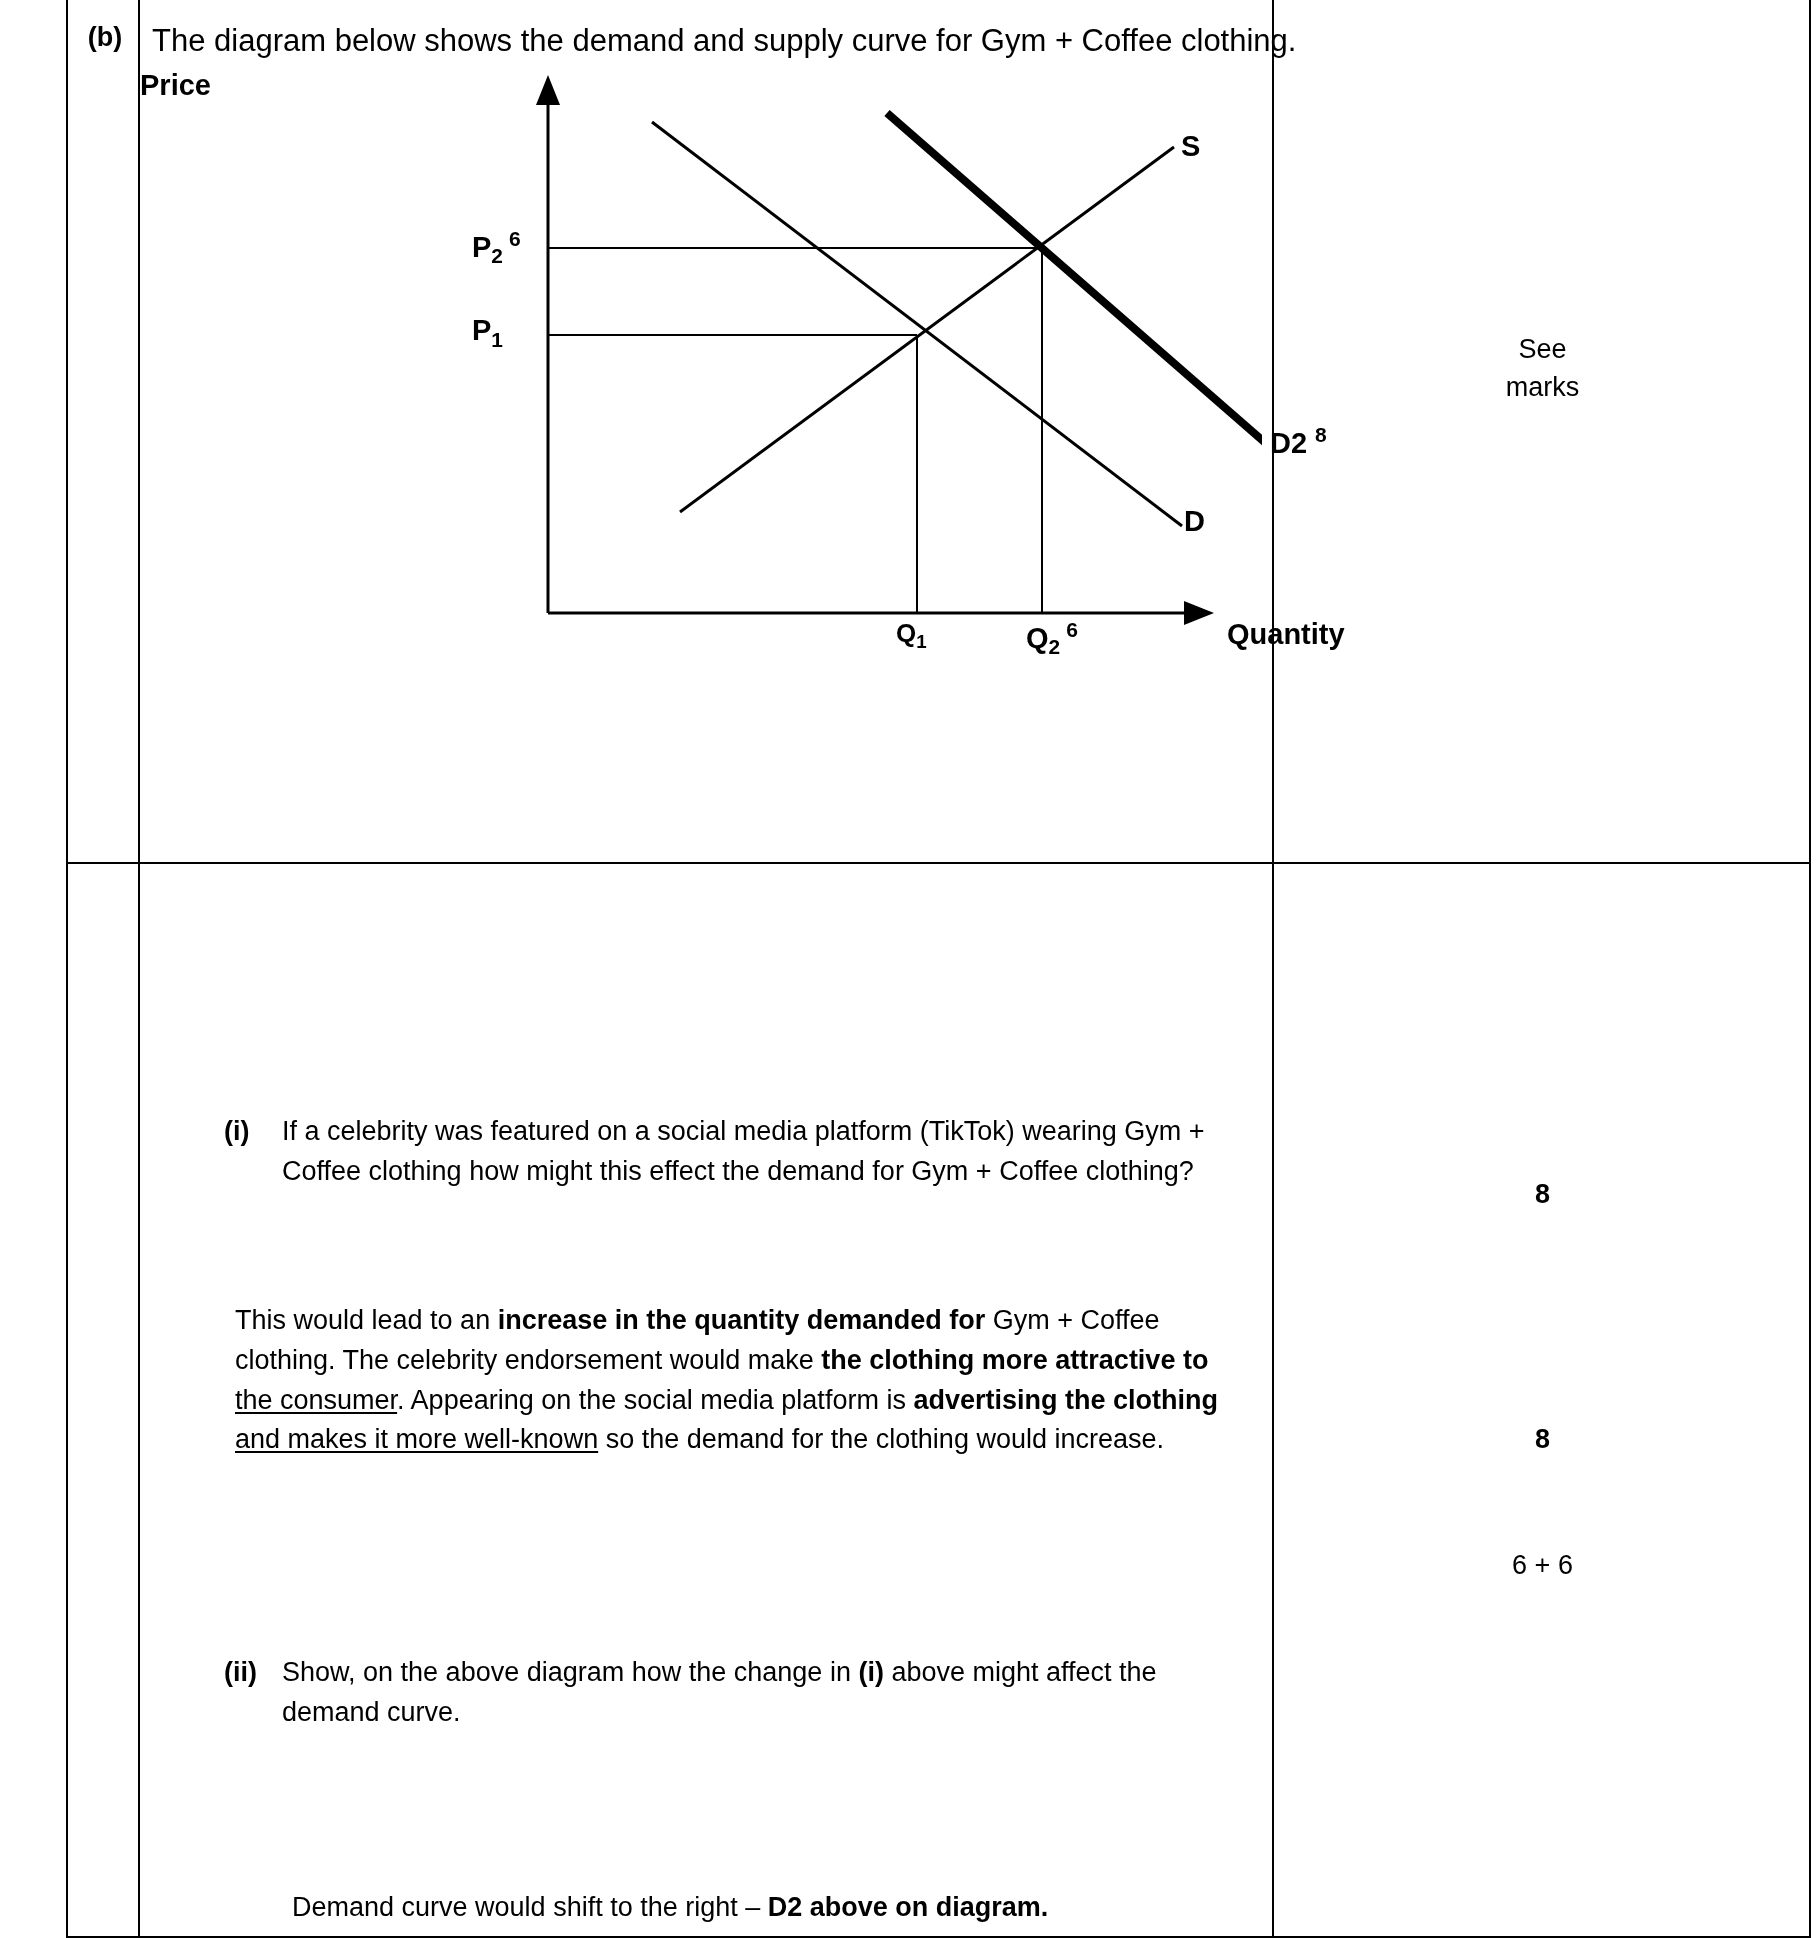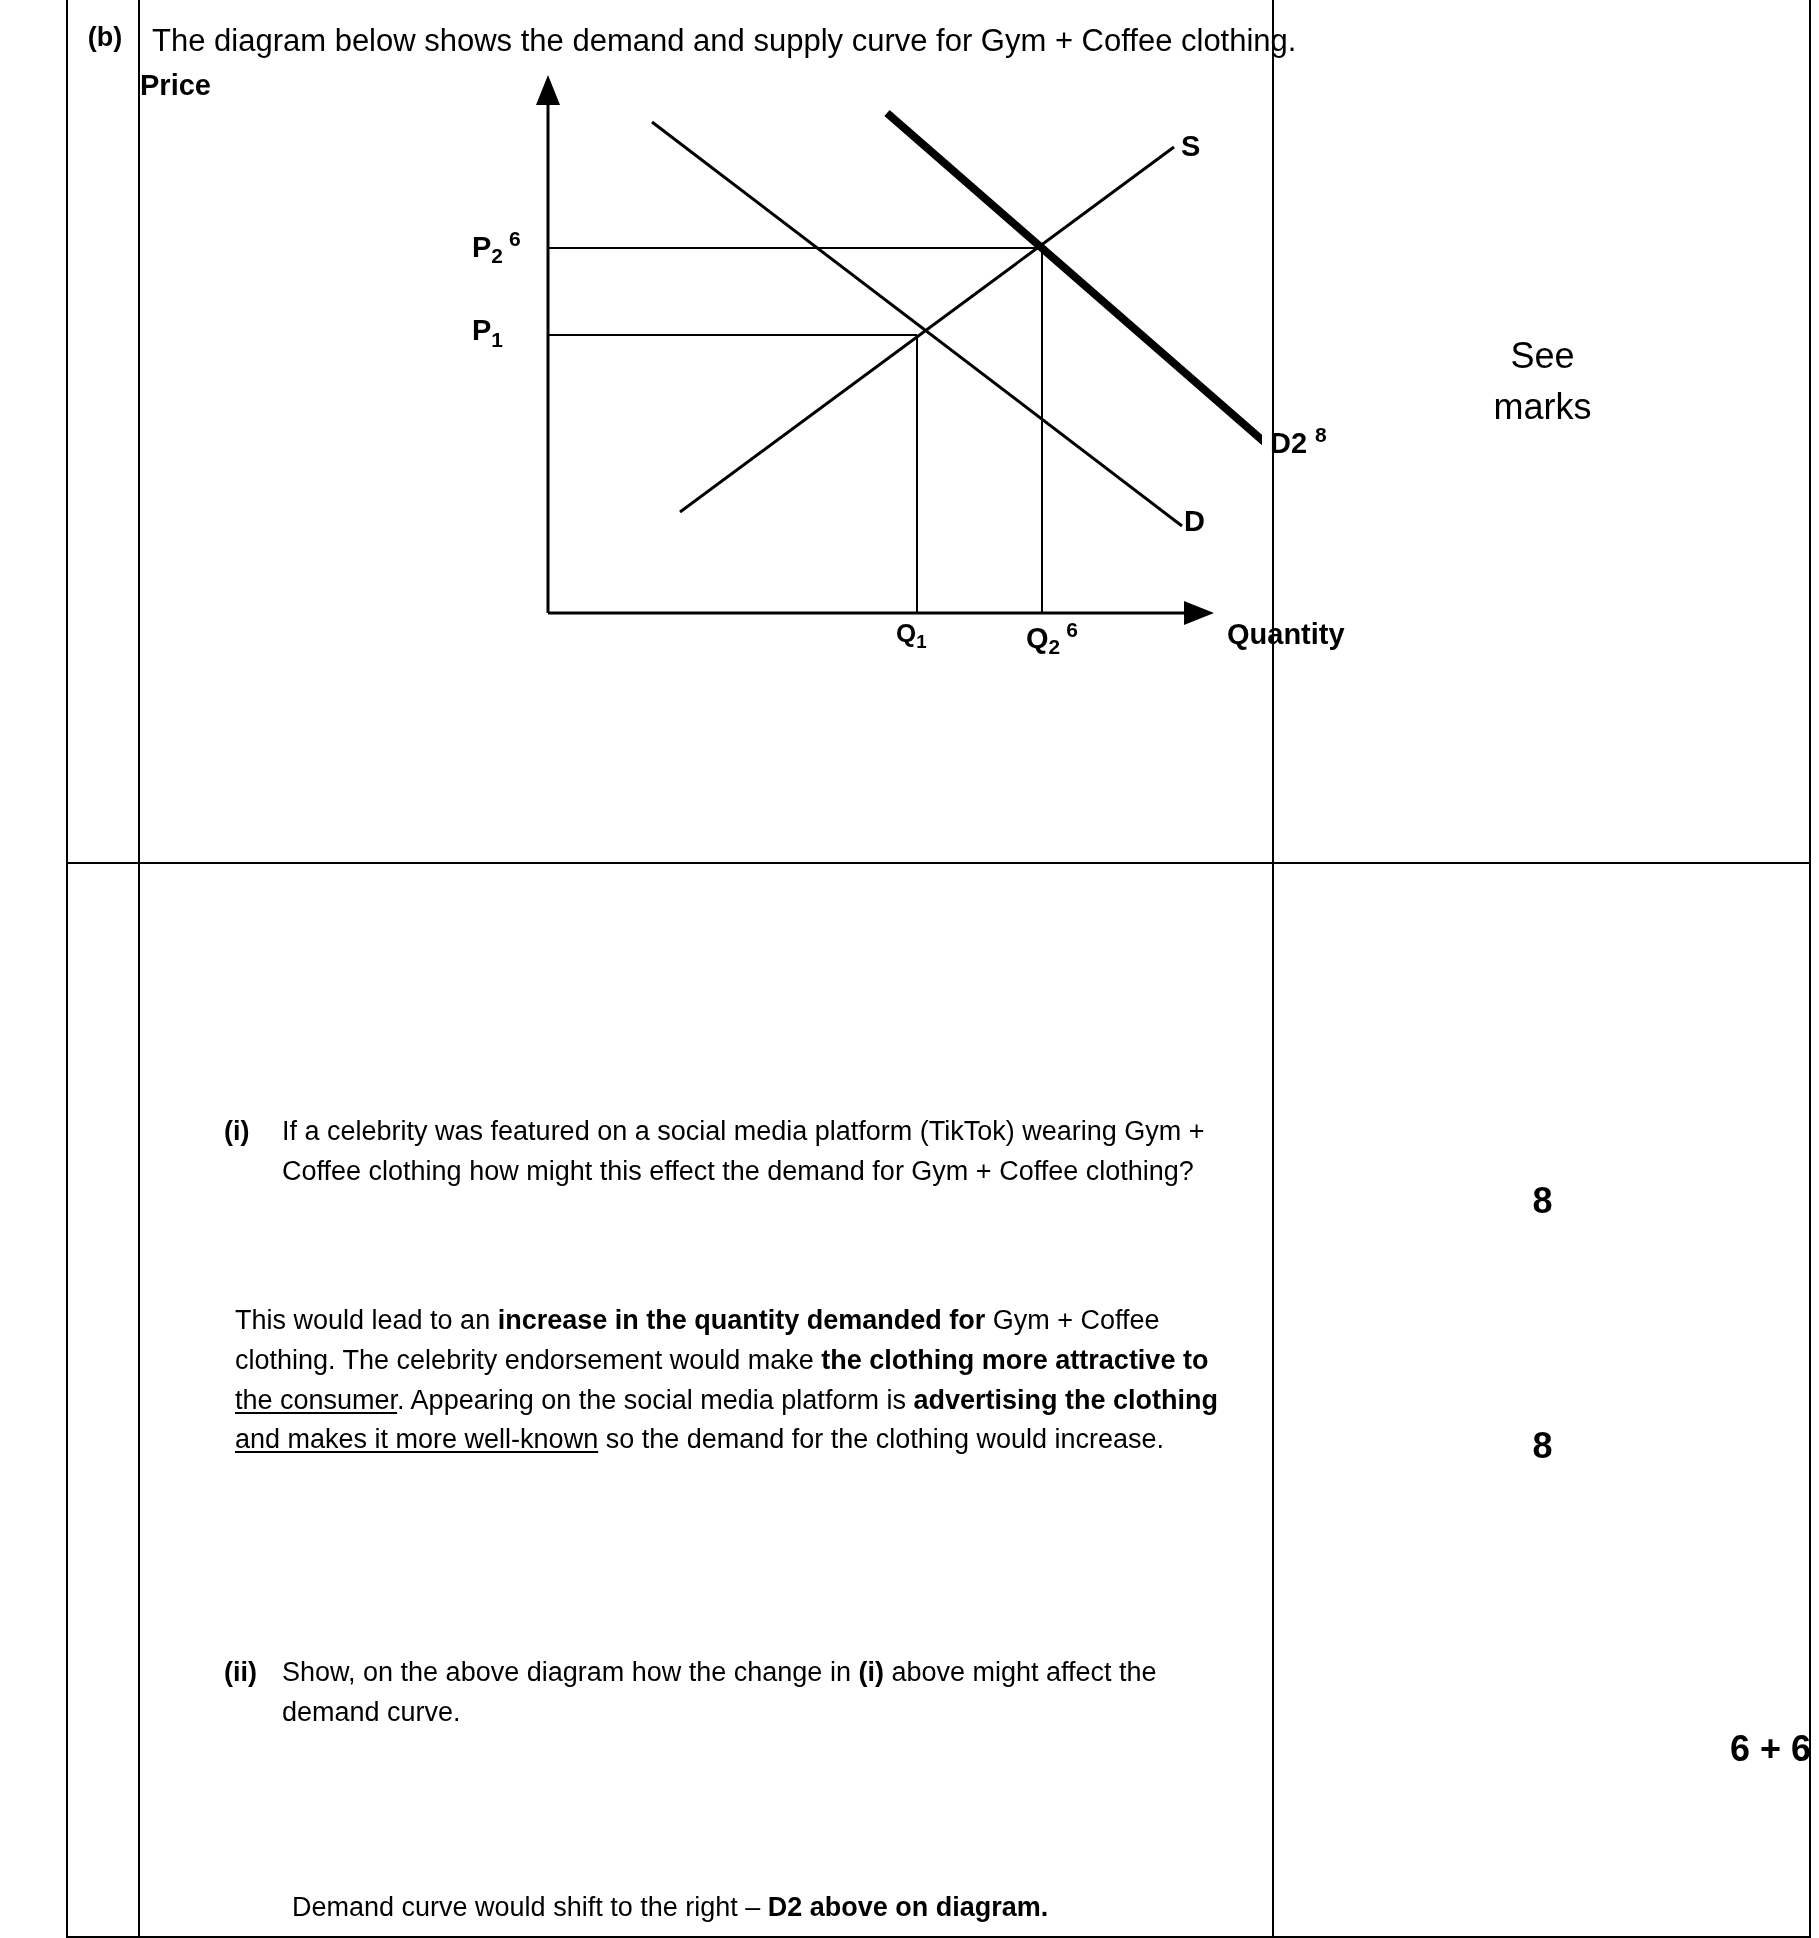--- a/index.html
+++ b/index.html
@@ -84,27 +84,27 @@
     height: 610px;
   }
   .diagram svg { display: block; }
 
   
   .marks-cell {
     position: absolute;
     left: 1206px;
     width: 537px;
     text-align: center;
-    font-size: 36px;
+    font-size: 27px;
     line-height: 1.42;
   }
   .marks-see  { top: 330px; }
   .marks-i    { top: 1175px; font-weight: bold; }
   .marks-ii   { top: 1420px; font-weight: bold; }
-  .marks-iii  { top: 1723px; font-weight: bold; text-align: right; }
+  .marks-iii  { top: 1546px; font-weight: normal; }
 
   
   .qblock {
     position: absolute;
     left: 84px;
     width: 1100px;
     font-size: 27px;
     line-height: 1.47;
   }
   .q-row {

